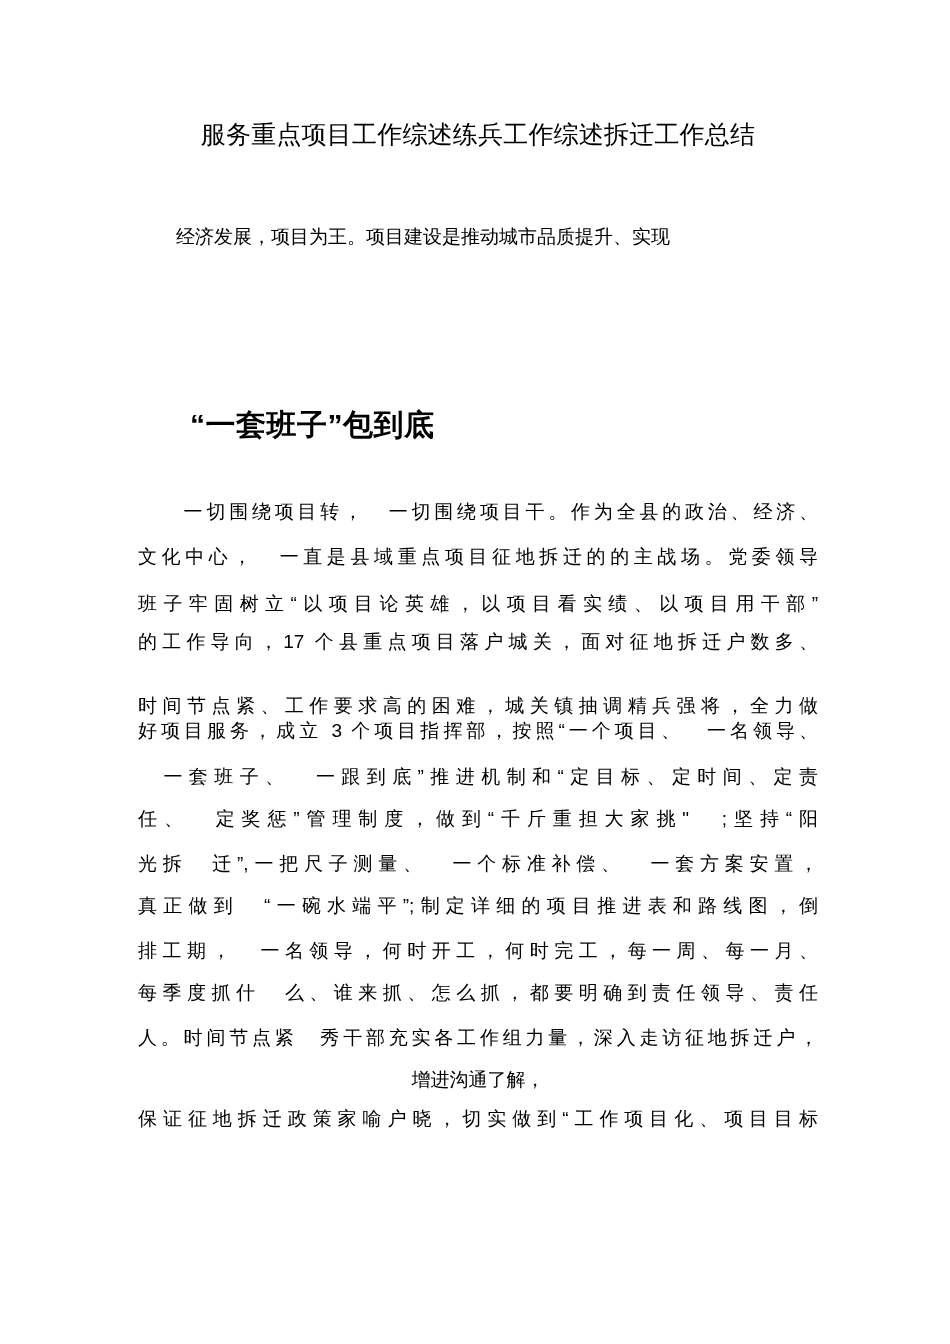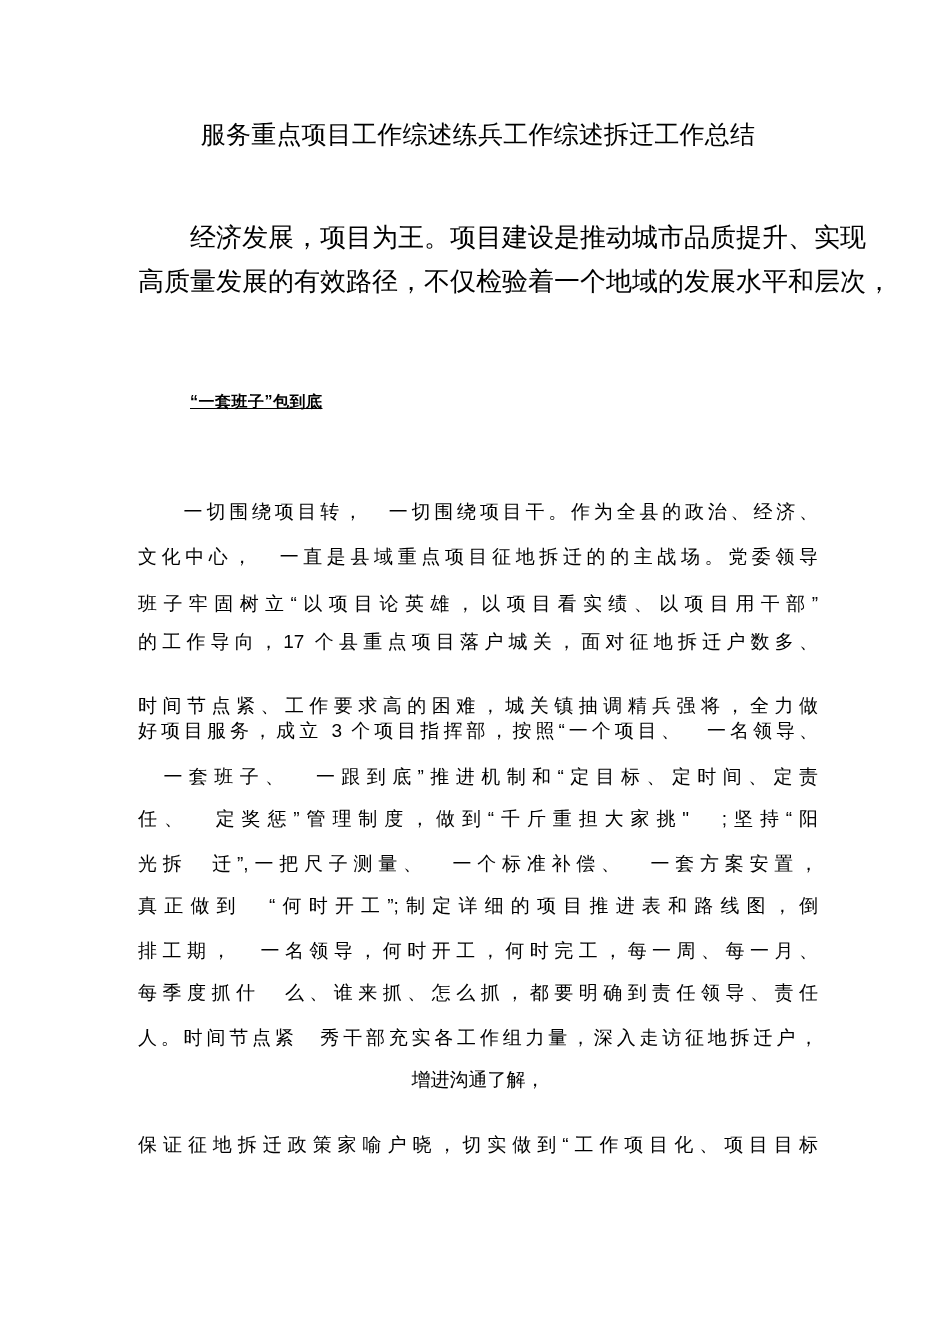--- a/index.html
+++ b/index.html
@@ -41,46 +41,45 @@
     left: 0;
     width: 680px;
     white-space: nowrap;
   }
 
   
   .para {
     position: absolute;
     left: 0;
     width: 680px;
-    font-size: 26px;
+    font-size: 19px;
     font-weight: 400;
     text-align: justify;
     text-justify: inter-ideograph;
   }
 
   .para .ln {
     display: block;
     white-space: pre;
   }
 
   
   .para-intro { top: 215px; }
   .para-intro .ln { line-height: 44px; }
 
   
   .section-heading {
     position: absolute;
     left: 52px;
-    top: 369px;
-    font-size: 16px;
+    top: 380px;
+    font-size: 30px;
     font-weight: 700;
     line-height: 40px;
     white-space: pre;
     letter-spacing: 0.5px;
-    text-decoration: underline;
   }
 
   
   .body-lines {
     position: absolute;
     left: 0;
     top: 0;
     width: 680px;
   }
 
@@ -107,37 +106,36 @@
 </head>
 <body>
 
 <div class="page">
   <div class="content">
 
     <h1 class="doc-title">服务重点项目工作综述练兵工作综述拆迁工作总结</h1>
 
     <div class="para para-intro">
       <span class="ln">　　经济发展，项目为王。项目建设是推动城市品质提升、实现</span>
-      <span class="ln">高质量发展的有效路径，不仅检验着一个地域的发展水平和层次，</span>
     </div>
 
     <h2 class="section-heading">“一套班子”包到底</h2>
 
     <div class="body-lines" id="body-lines">
         <span class="ln just" style="top: 496px;">　　一切围绕项目转，　一切围绕项目干。作为全县的政治、经济、</span>
         <span class="ln just" style="top: 541px;">文化中心，　一直是县域重点项目征地拆迁的的主战场。党委领导</span>
         <span class="ln just" style="top: 588px;">班子牢固树立“以项目论英雄，以项目看实绩、以项目用干部”</span>
         <span class="ln just" style="top: 626px;">的工作导向，17 个县重点项目落户城关，面对征地拆迁户数多、</span>
         <span class="ln just" style="top: 673px; margin-top: 17px;">时间节点紧、工作要求高的困难，城关镇抽调精兵强将，全力做</span>
         <span class="ln just" style="top: 715px;">好项目服务，成立 3 个项目指挥部，按照“一个项目、　一名领导、</span>
         <span class="ln just" style="top: 761px;">　一套班子、　一跟到底”推进机制和“定目标、定时间、定责</span>
         <span class="ln just" style="top: 803px;">任、　定奖惩”管理制度，做到“千斤重担大家挑"　;坚持“阳</span>
         <span class="ln just" style="top: 848px;">光拆　迁”,一把尺子测量、　一个标准补偿、　一套方案安置，</span>
-        <span class="ln just" style="top: 890px;">真正做到　“何时开工”;制定详细的项目推进表和路线图，倒</span>
+        <span class="ln just" style="top: 890px;">真正做到　“一碗水端平”;制定详细的项目推进表和路线图，倒</span>
         <span class="ln just" style="top: 935px;">排工期，　一名领导，何时开工，何时完工，每一周、每一月、</span>
         <span class="ln just" style="top: 977px;">每季度抓什　么、谁来抓、怎么抓，都要明确到责任领导、责任</span>
         <span class="ln just" style="top: 1022px;">人。时间节点紧　秀干部充实各工作组力量，深入走访征地拆迁户，</span>
         <span class="ln flush" style="top: 1064px;">增进沟通了解，</span>
-        <span class="ln just" style="top: 1103px; margin-top: 26px;">保证征地拆迁政策家喻户晓，切实做到“工作项目化、项目目标</span>
+        <span class="ln just" style="top: 1103px;">保证征地拆迁政策家喻户晓，切实做到“工作项目化、项目目标</span>
       </div>
 
   </div>
 </div>
 
 </body></html>

